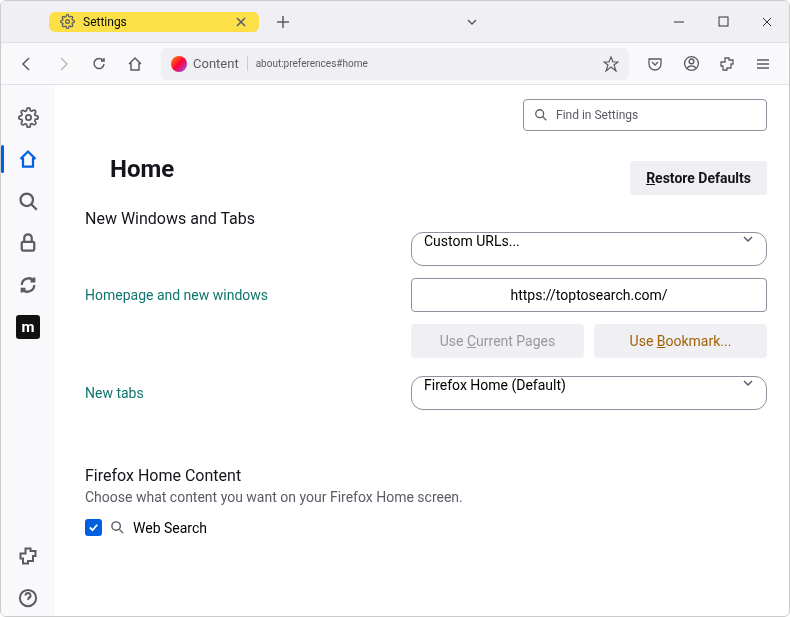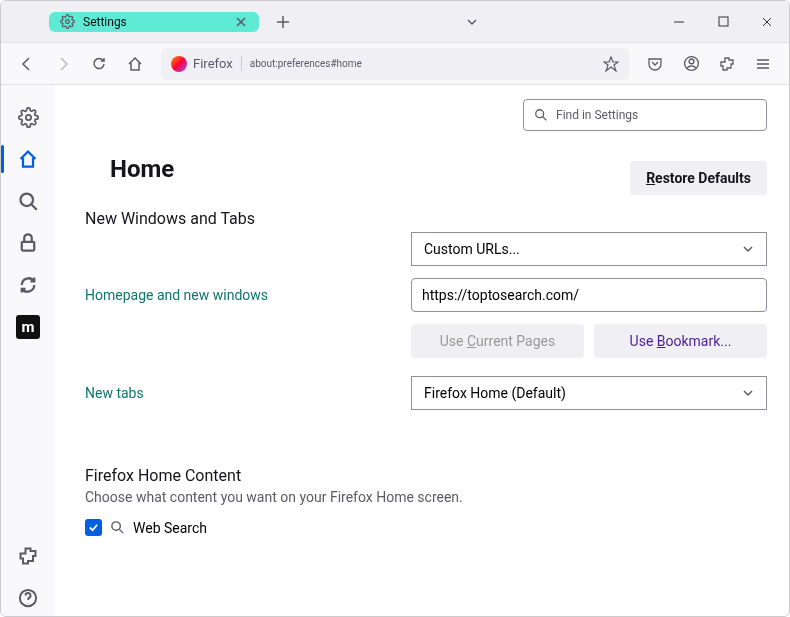--- a/index.html
+++ b/index.html
@@ -1,19 +1,19 @@
 <!DOCTYPE html>
 <html><head>
 <meta charset="utf-8">
 <style>
 * { margin: 0; padding: 0; box-sizing: border-box; font-family: -apple-system, BlinkMacSystemFont, "Segoe UI", Roboto, sans-serif; }
 body { background: #fff; width: 790px; height: 617px; overflow: hidden; border: 1px solid #ccc; border-radius: 6px; }
 
 .titlebar { height: 42px; display: flex; align-items: center; background: #f0f0f4; border-bottom: 1px solid #e0e0e6; }
-.tab { display: flex; align-items: center; gap: 8px; background: #5eead4; border-radius: 6px; padding: 6px 10px; margin-left: 48px; height: 20px; width: 210px; }
+.tab { display: flex; align-items: center; gap: 8px; background: #fde047; border-radius: 6px; padding: 6px 10px; margin-left: 48px; height: 20px; width: 210px; }
 .tab-icon { width: 16px; height: 16px; display: flex; align-items: center; justify-content: center; }
 .tab-label { font-size: 12px; flex: 1; color: #0c0c0d; }
 .tab-close { width: 16px; height: 16px; color: #5b5b66; cursor: pointer; display: flex; align-items: center; justify-content: center; }
 .newtab-btn { margin-left: 10px; width: 28px; height: 28px; display: flex; align-items: center; justify-content: center; color: #5b5b66; }
 .window-controls { margin-left: auto; display: flex; }
 .window-controls div { width: 44px; height: 42px; display: flex; align-items: center; justify-content: center; }
 .chev-down-title { margin-left: auto; margin-right: 10px; }
 
 .toolbar { height: 42px; display: flex; align-items: center; gap: 4px; padding: 0 10px; background: #f9f9fb; border-bottom: 1px solid #e0e0e6; }
 .toolbar-btn { width: 32px; height: 32px; display: flex; align-items: center; justify-content: center; border-radius: 4px; color: #5b5b66; }
@@ -35,24 +35,24 @@
 .rail-spacer { flex: 1; }
 
 .main { flex: 1; padding: 16px 22px 0 30px; overflow-y: auto; position: relative; }
 .search-settings { position: absolute; right: 22px; top: 14px; width: 244px; height: 32px; border: 1px solid #8f8f9d; border-radius: 4px; display: flex; align-items: center; padding: 0 10px; gap: 8px; color: #5b5b66; font-size: 12px; }
 .h1 { font-size: 24px; font-weight: 700; color: #15141a; margin-top: 54px; margin-bottom: 26px; margin-left: 25px; }
 .restore-btn { position: absolute; right: 22px; top: 76px; background: #f0f0f4; border: none; border-radius: 4px; padding: 9px 16px; font-size: 14px; color: #15141a; cursor: pointer; font-weight: bold; }
 .h2 { font-size: 16px; font-weight: 400; color: #15141a; margin-bottom: 4px; }
 .desc { font-size: 14px; color: #5b5b66; margin-bottom: 26px; }
 .row { display: flex; align-items: center; margin-bottom: 12px; }
 .row-label { width: 326px; font-size: 14px; color: #0f766e; }
-.dropdown { flex: 1; height: 34px; border: 1px solid #8f8f9d; border-radius: 0; display: flex; align-items: center; justify-content: space-between; padding: 0 12px; font-size: 14px; background: #fff; }
-.text-input { flex: 1; height: 34px; border: 1px solid #8f8f9d; border-radius: 4px; padding: 0 10px; font-size: 14px; }
+.dropdown { flex: 1; height: 34px; border: 1px solid #8f8f9d; border-radius: 12px; display: flex; justify-content: space-between; padding: 0 12px; font-size: 14px; background: #fff; }
+.text-input { flex: 1; height: 34px; border: 1px solid #8f8f9d; border-radius: 4px; padding: 0 10px; font-size: 14px; text-align: center; }
 .btn-row { display: flex; gap: 10px; margin-left: 326px; margin-bottom: 18px; }
-.btn { flex: 1; height: 34px; background: #f0f0f4; border: none; border-radius: 4px; font-size: 14px; color: #4c1d95; cursor: pointer; padding: 0 12px; white-space: nowrap; overflow: hidden; text-overflow: ellipsis; }
+.btn { flex: 1; height: 34px; background: #f0f0f4; border: none; border-radius: 4px; font-size: 14px; color: #a16207; cursor: pointer; padding: 0 12px; white-space: nowrap; overflow: hidden; text-overflow: ellipsis; }
 .btn.disabled { color: #999; }
 .section-gap { height: 44px; }
 .checkbox-row { display: flex; align-items: center; gap: 8px; font-size: 14px; margin-top: 14px; }
 .checkbox { width: 17px; height: 17px; background: #0060df; border-radius: 3px; display: flex; align-items: center; justify-content: center; }
 .underline { text-decoration: underline; text-decoration-thickness: 1px; }
 
 svg { display: block; }
 </style>
 </head>
 <body>
@@ -118,21 +118,21 @@
       </svg>
     </div>
   <div class="toolbar-btn">
       <svg width="16" height="16" viewBox="0 0 16 16">
         <path d="M2 8 L8 2 L14 8 M4 7 V14 H12 V7" stroke="#5b5b66" stroke-width="1.5" fill="none"></path>
       </svg>
     </div>
   <div class="urlbar">
     <div class="urlbar-identity">
       <div class="fx-logo"></div>
-      <span>Firefox</span>
+      <span>Content</span>
     </div>
     <div class="urlbar-text">about:preferences#home</div>
     <div class="urlbar-star">
         <svg width="16" height="16" viewBox="0 0 16 16">
           <path d="M8 1 L10 6 L15 6 L11 9 L13 15 L8 11 L3 15 L5 9 L1 6 L6 6 Z" stroke="#5b5b66" stroke-width="1.2" fill="none"></path>
         </svg>
       </div>
   </div>
   <div class="right-icons">
     <div class="toolbar-btn">

